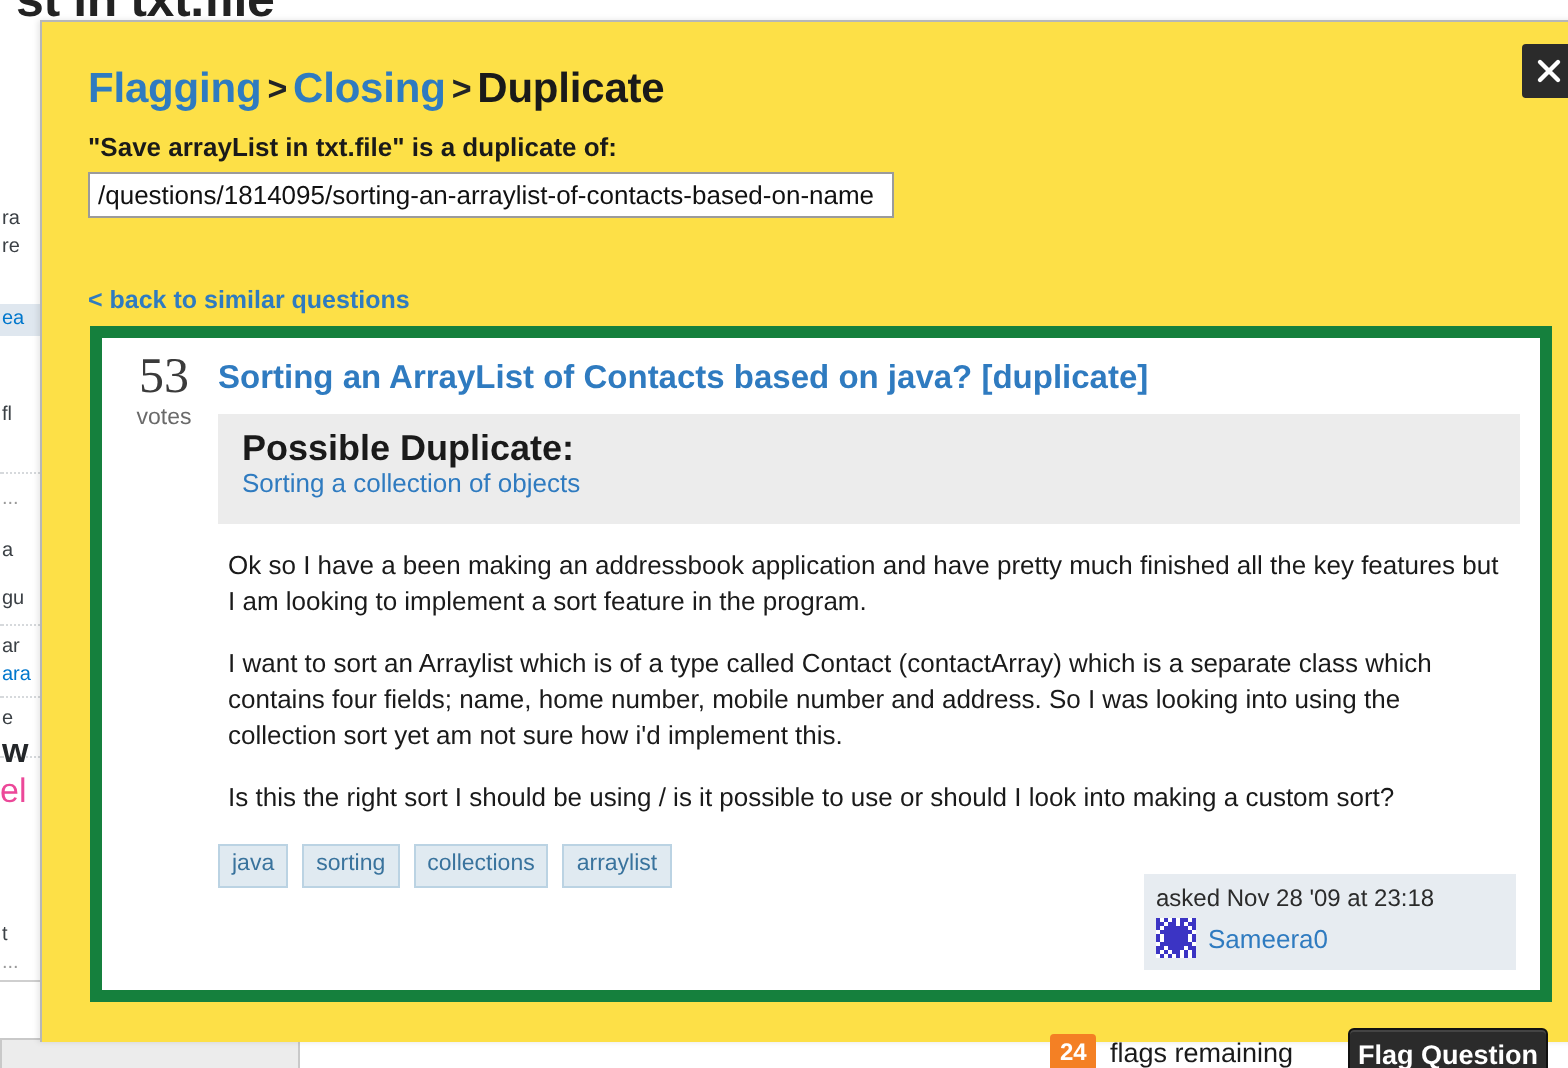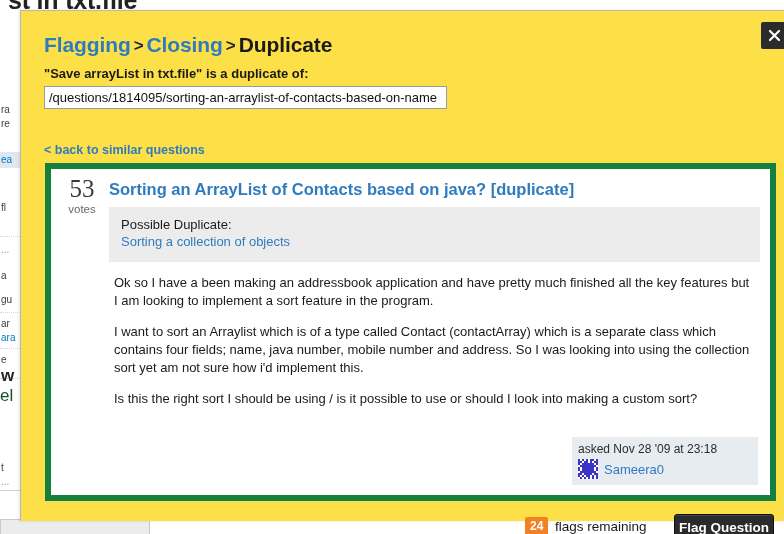--- a/index.html
+++ b/index.html
@@ -73,21 +73,21 @@
     font-weight: bold;
     color: #232629;
     white-space: nowrap;
   }
   #bg-bigword2 {
     position: absolute;
     left: 0px;
     top: 386px;
     font-size: 17px;
     font-weight: normal;
-    color: #14532d;
+    color: #ec4899;
     white-space: nowrap;
     text-align: center;
   }
   #bg-footer-rule {
     position: absolute;
     left: 0;
     top: 490px;
     width: 22px;
     border-top: 1px solid #cfcfcf;
   }
@@ -236,22 +236,22 @@
   #dup-notice {
     position: absolute;
     left: 58px;
     top: 38px;
     right: 10px;
     background: #ececec;
     padding: 9px 12px 11px 12px;
     box-sizing: border-box;
   }
   #dup-notice-heading {
-    font-size: 13px;
-    font-weight: normal;
+    font-size: 18px;
+    font-weight: bold;
     color: #1a1a1a;
     line-height: 17px;
   }
   #dup-notice-link {
     font-size: 13px;
     color: #2f7bc0;
     line-height: 18px;
     cursor: pointer;
   }
 
@@ -421,24 +421,30 @@
 
     <div id="question-title">Sorting an ArrayList of Contacts based on java? [duplicate]</div>
 
     <div id="dup-notice">
       <div id="dup-notice-heading">Possible Duplicate:</div>
       <div id="dup-notice-link">Sorting a collection of objects</div>
     </div>
 
     <div id="question-body">
       <p>Ok so I have a been making an addressbook application and have pretty much finished all the key features but I am looking to implement a sort feature in the program.</p>
-      <p>I want to sort an Arraylist which is of a type called Contact (contactArray) which is a separate class which contains four fields; name, java number, mobile number and address. So I was looking into using the collection sort yet am not sure how i'd implement this.</p>
+      <p>I want to sort an Arraylist which is of a type called Contact (contactArray) which is a separate class which contains four fields; name, home number, mobile number and address. So I was looking into using the collection sort yet am not sure how i'd implement this.</p>
       <p>Is this the right sort I should be using / is it possible to use or should I look into making a custom sort?</p>
     </div>
 
+    <div id="tag-list">
+      <span class="tag">java</span>
+      <span class="tag">sorting</span>
+      <span class="tag">collections</span>
+      <span class="tag">arraylist</span>
+    </div>
 
     <div id="author-card">
       <div id="author-timestamp">asked Nov 28 '09 at 23:18</div>
       <div id="author-row">
         <svg id="avatar" viewBox="0 0 10 10" shape-rendering="crispEdges">
           <rect x="0" y="0" width="10" height="10" fill="#ffffff"></rect>
           <rect x="0" y="0" width="1" height="1" fill="#3b34c4"></rect>
           <rect x="1" y="0" width="1" height="1" fill="#ffffff"></rect>
           <rect x="2" y="0" width="1" height="1" fill="#3b34c4"></rect>
           <rect x="3" y="0" width="1" height="1" fill="#ffffff"></rect>

